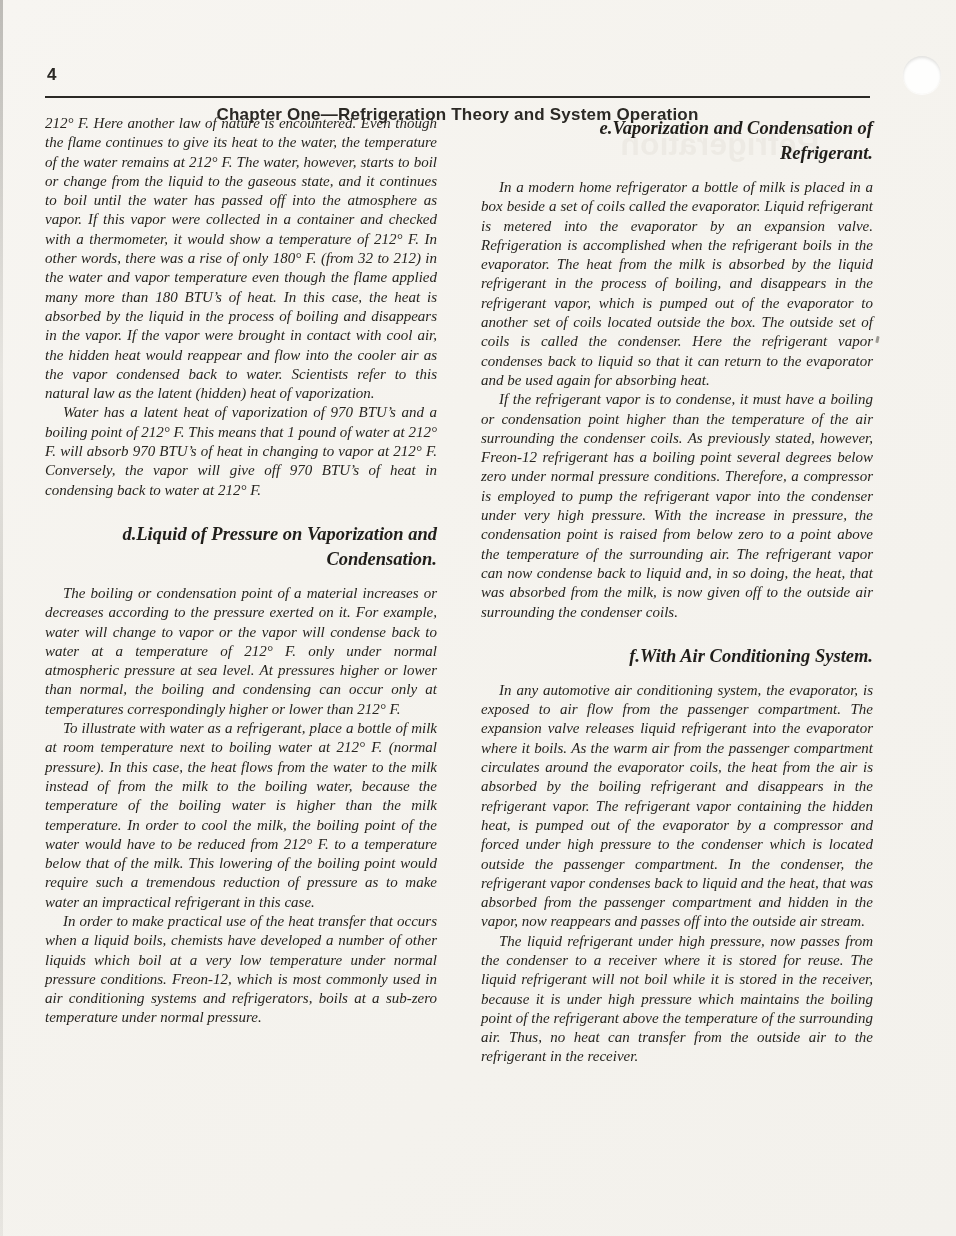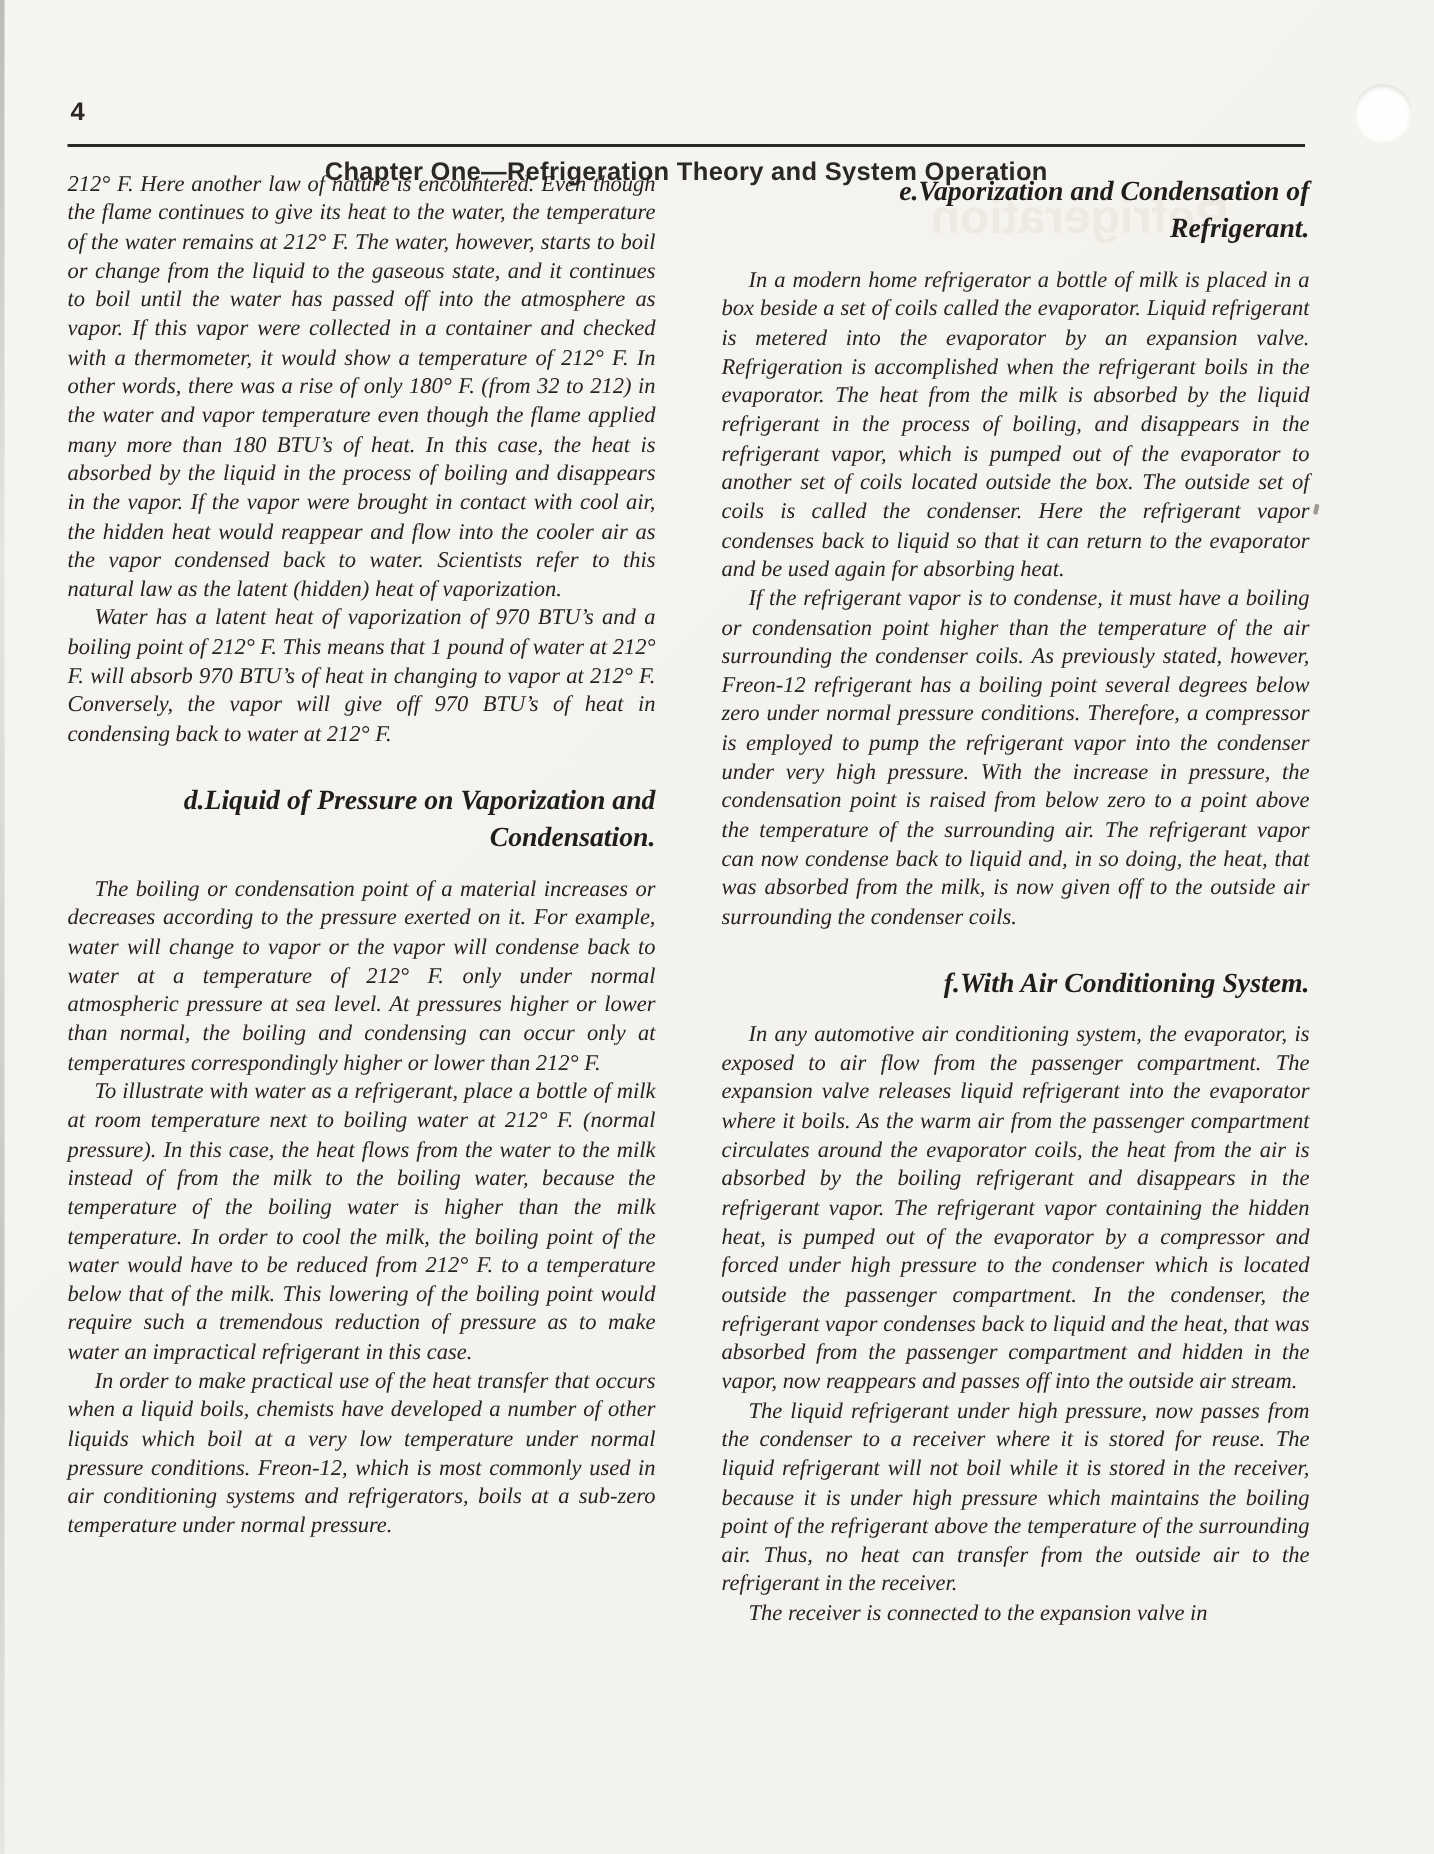--- a/index.html
+++ b/index.html
@@ -113,17 +113,16 @@
 
       <p class="para">In a modern home refrigerator a bottle of milk is placed in a box beside a set of coils called the evaporator. Liquid refrigerant is metered into the evaporator by an expansion valve. Refrigeration is accomplished when the refrigerant boils in the evaporator. The heat from the milk is absorbed by the liquid refrigerant in the process of boiling, and disappears in the refrigerant vapor, which is pumped out of the evaporator to another set of coils located outside the box. The outside set of coils is called the condenser. Here the refrigerant vapor condenses back to liquid so that it can return to the evaporator and be used again for absorbing heat.</p>
       <p class="para">If the refrigerant vapor is to condense, it must have a boiling or condensation point higher than the temperature of the air surrounding the condenser coils. As previously stated, however, Freon-12 refrigerant has a boiling point several degrees below zero under normal pressure conditions. Therefore, a compressor is employed to pump the refrigerant vapor into the condenser under very high pressure. With the increase in pressure, the condensation point is raised from below zero to a point above the temperature of the surrounding air. The refrigerant vapor can now condense back to liquid and, in so doing, the heat, that was absorbed from the milk, is now given off to the outside air surrounding the condenser coils.</p>
 
       <div class="section-heading">
         <span class="h-label">f.</span><span>With Air Conditioning System.</span>
       </div>
 
       <p class="para">In any automotive air conditioning system, the evaporator, is exposed to air flow from the passenger compartment. The expansion valve releases liquid refrigerant into the evaporator where it boils. As the warm air from the passenger compartment circulates around the evaporator coils, the heat from the air is absorbed by the boiling refrigerant and disappears in the refrigerant vapor. The refrigerant vapor containing the hidden heat, is pumped out of the evaporator by a compressor and forced under high pressure to the condenser which is located outside the passenger compartment. In the condenser, the refrigerant vapor condenses back to liquid and the heat, that was absorbed from the passenger compartment and hidden in the vapor, now reappears and passes off into the outside air stream.</p>
       <p class="para">The liquid refrigerant under high pressure, now passes from the condenser to a receiver where it is stored for reuse. The liquid refrigerant will not boil while it is stored in the receiver, because it is under high pressure which maintains the boiling point of the refrigerant above the temperature of the surrounding air. Thus, no heat can transfer from the outside air to the refrigerant in the receiver.</p>
-      <p class="para">The receiver is connected to the expansion valve in</p>
     </div>
 
   </div>
 </div>
 
 </body></html>

